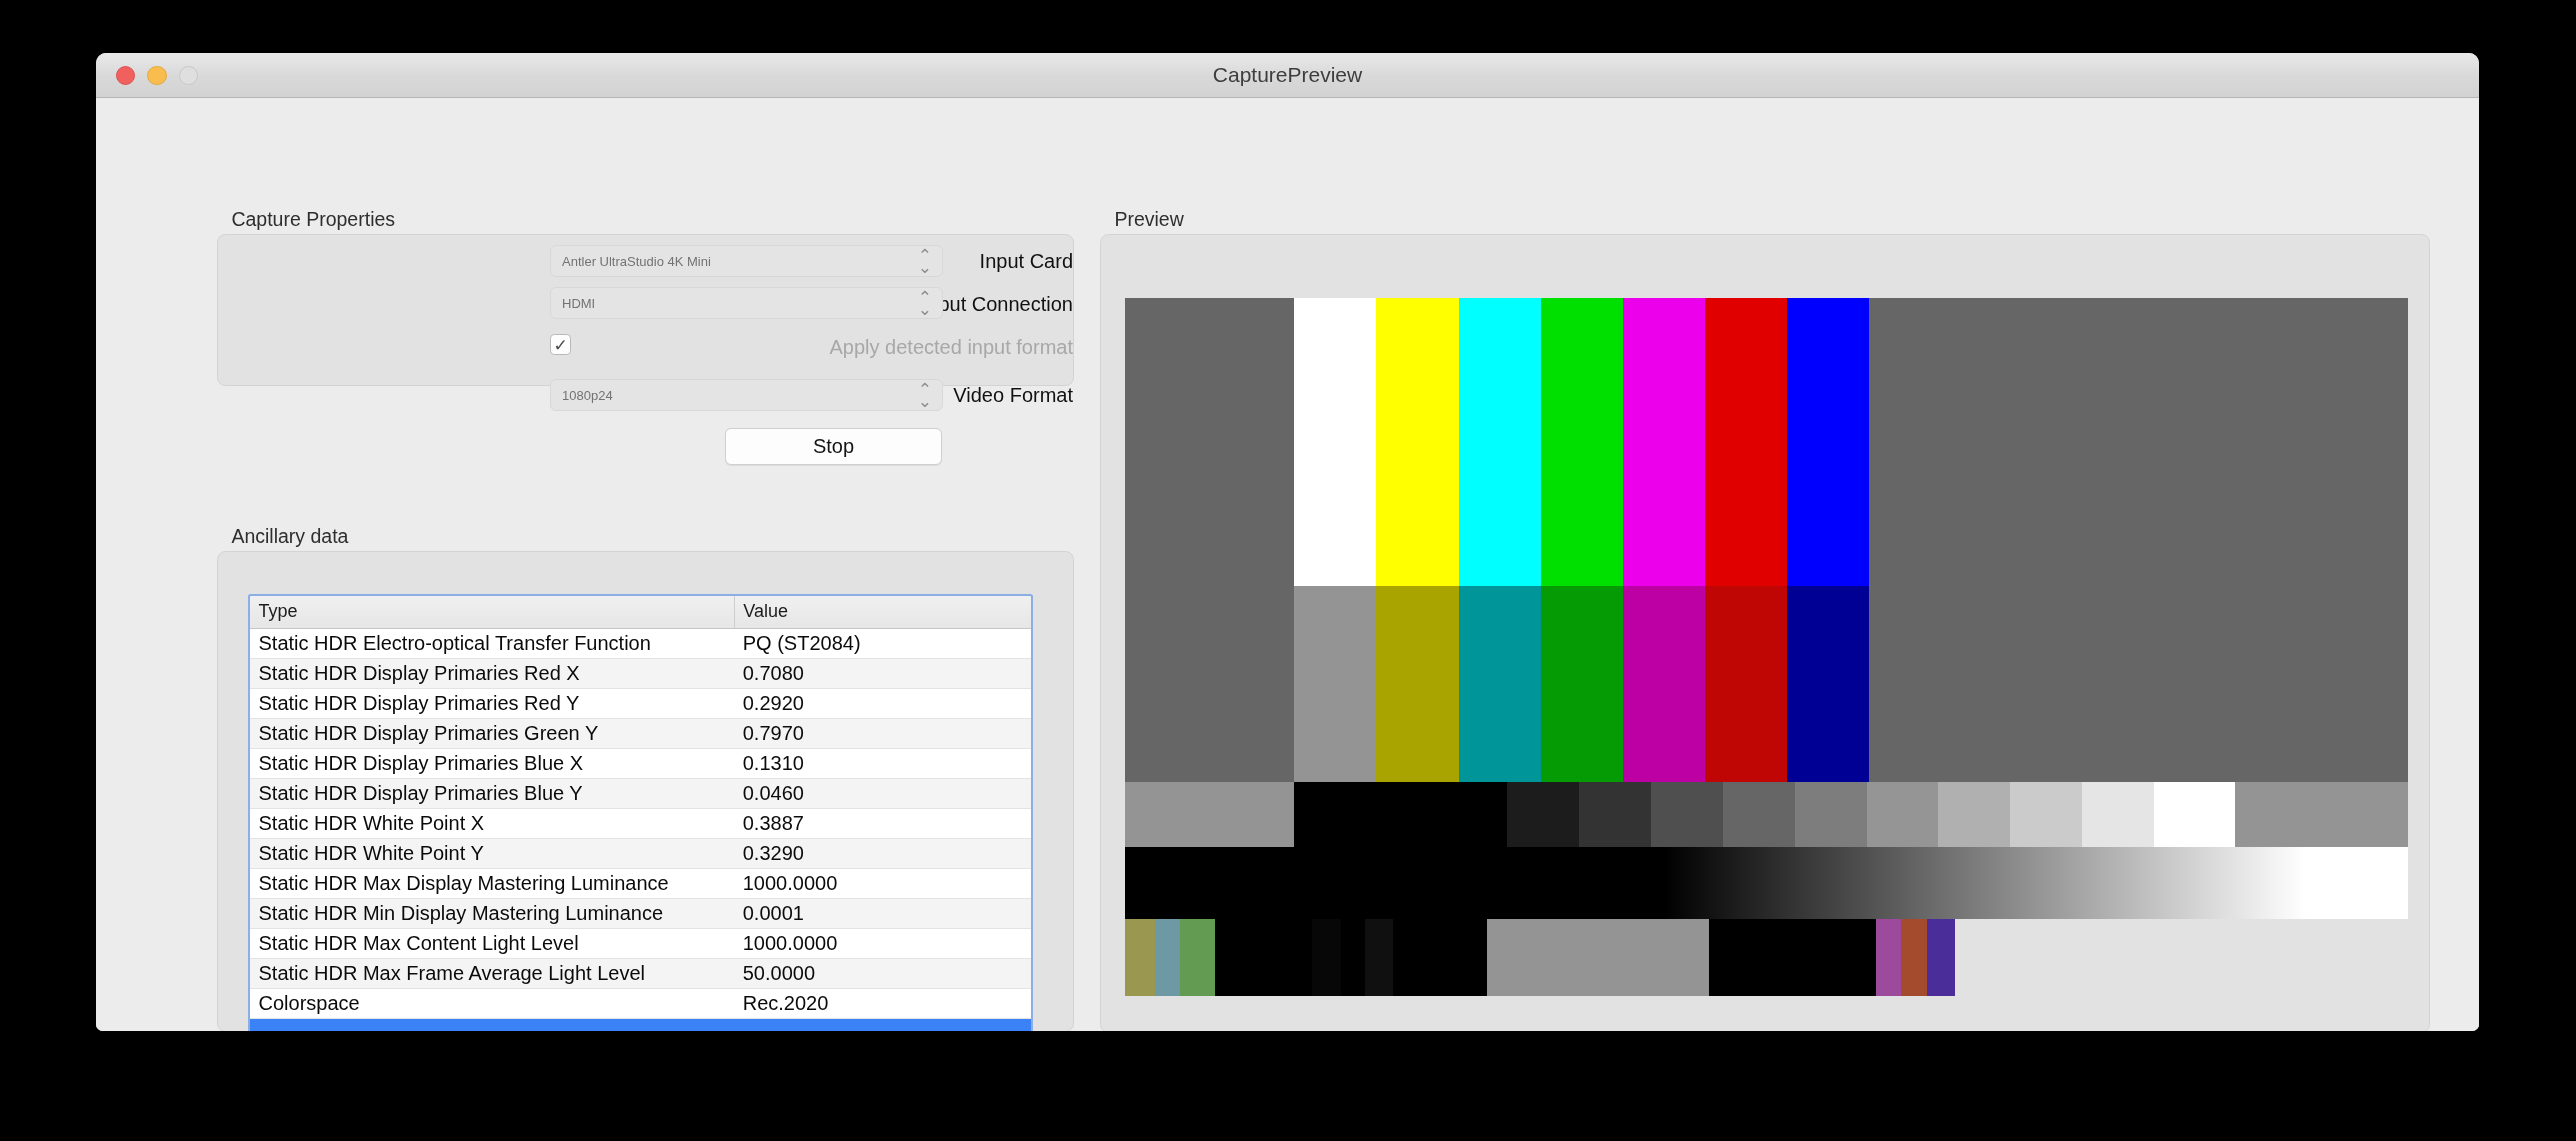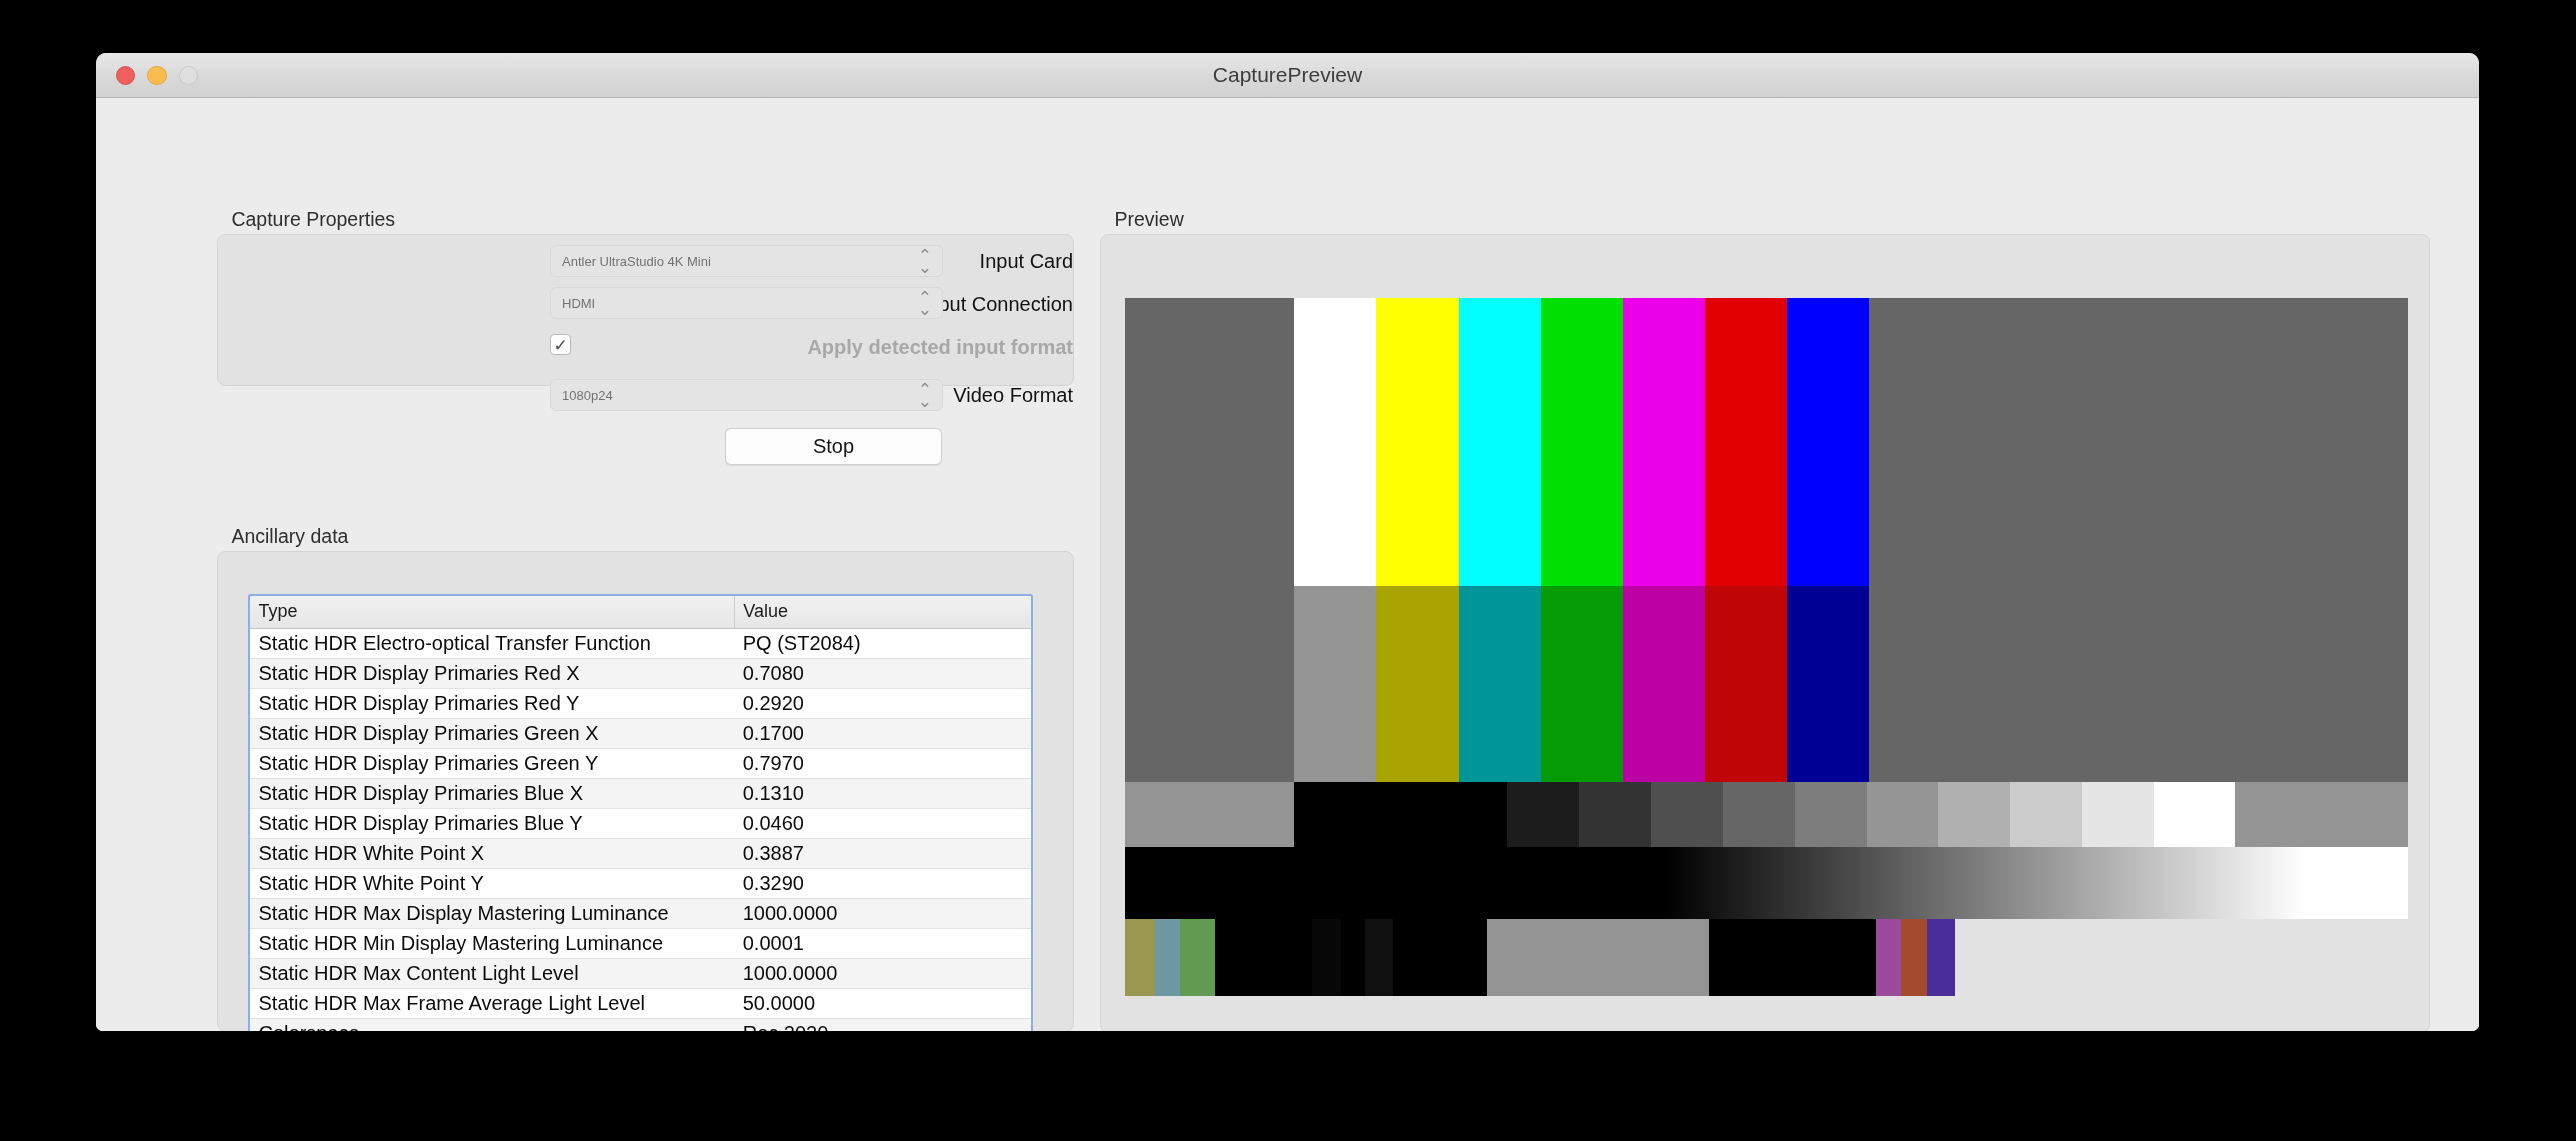--- a/index.html
+++ b/index.html
@@ -199,21 +199,21 @@
 
         <div class="flabel" style="top:58px; width:313px;">Input Connection</div>
         <div class="combo" style="left:332px; top:52px; width:393px;">
           <span class="val">HDMI</span>
           <span class="steppers">
             <span>⌃</span>
             <span>⌄</span>
           </span>
         </div>
 
-        <div class="flabel dim" style="top:101px; width:313px;font-weight:bold;">Apply detected input format</div>
+        <div class="flabel dim" style="top:101px; width:313px;">Apply detected input format</div>
         <div class="checkbox" style="left:332px; top:99px;">
           <span>✓</span>
         </div>
 
         <div class="flabel" style="top:149px; width:313px;">Video Format</div>
         <div class="combo" style="left:332px; top:144px; width:393px;">
           <span class="val">1080p24</span>
           <span class="steppers">
             <span>⌃</span>
             <span>⌄</span>
@@ -244,24 +244,20 @@
                   <td>Static HDR Electro-optical Transfer Function</td>
                   <td>PQ (ST2084)</td>
                 </tr>
                 <tr>
                   <td>Static HDR Display Primaries Red X</td>
                   <td>0.7080</td>
                 </tr>
                 <tr>
                   <td>Static HDR Display Primaries Red Y</td>
                   <td>0.2920</td>
-                </tr>
-                <tr>
-                  <td>Static HDR Display Primaries Green X</td>
-                  <td>0.1700</td>
                 </tr>
                 <tr>
                   <td>Static HDR Display Primaries Green Y</td>
                   <td>0.7970</td>
                 </tr>
                 <tr>
                   <td>Static HDR Display Primaries Blue X</td>
                   <td>0.1310</td>
                 </tr>
                 <tr>

